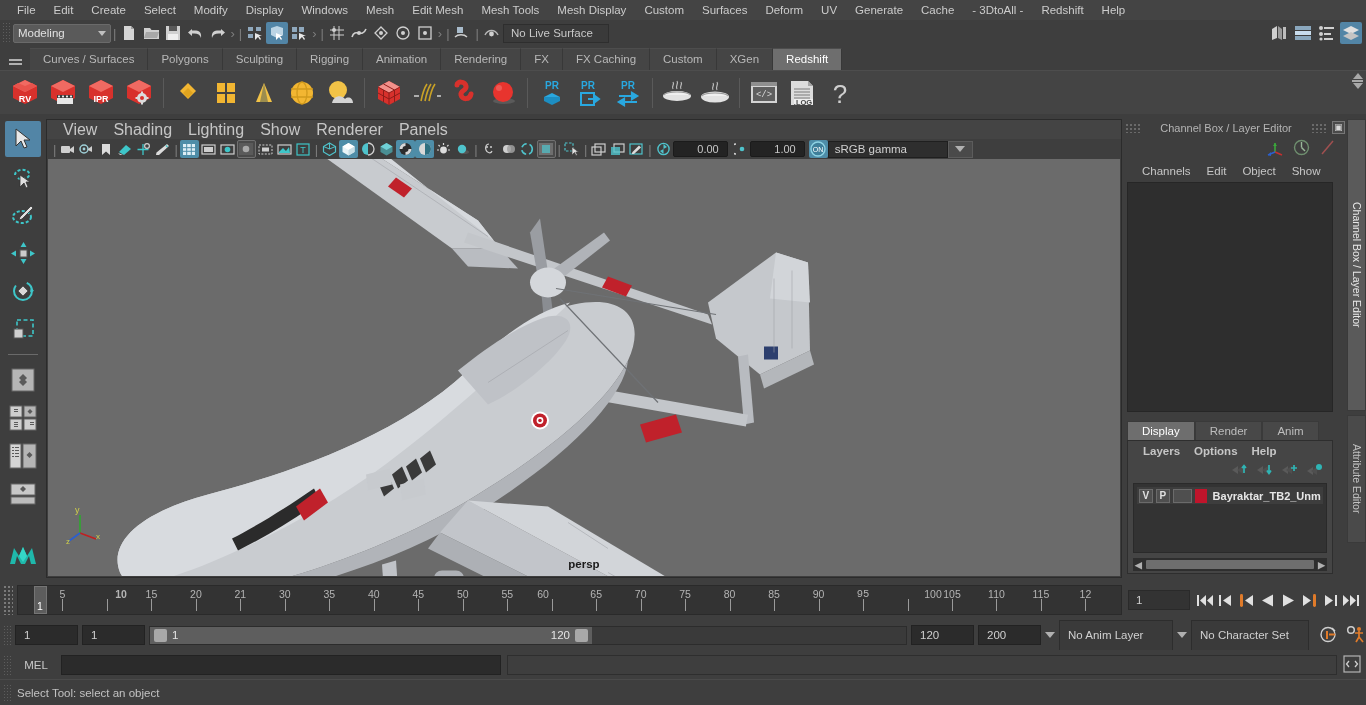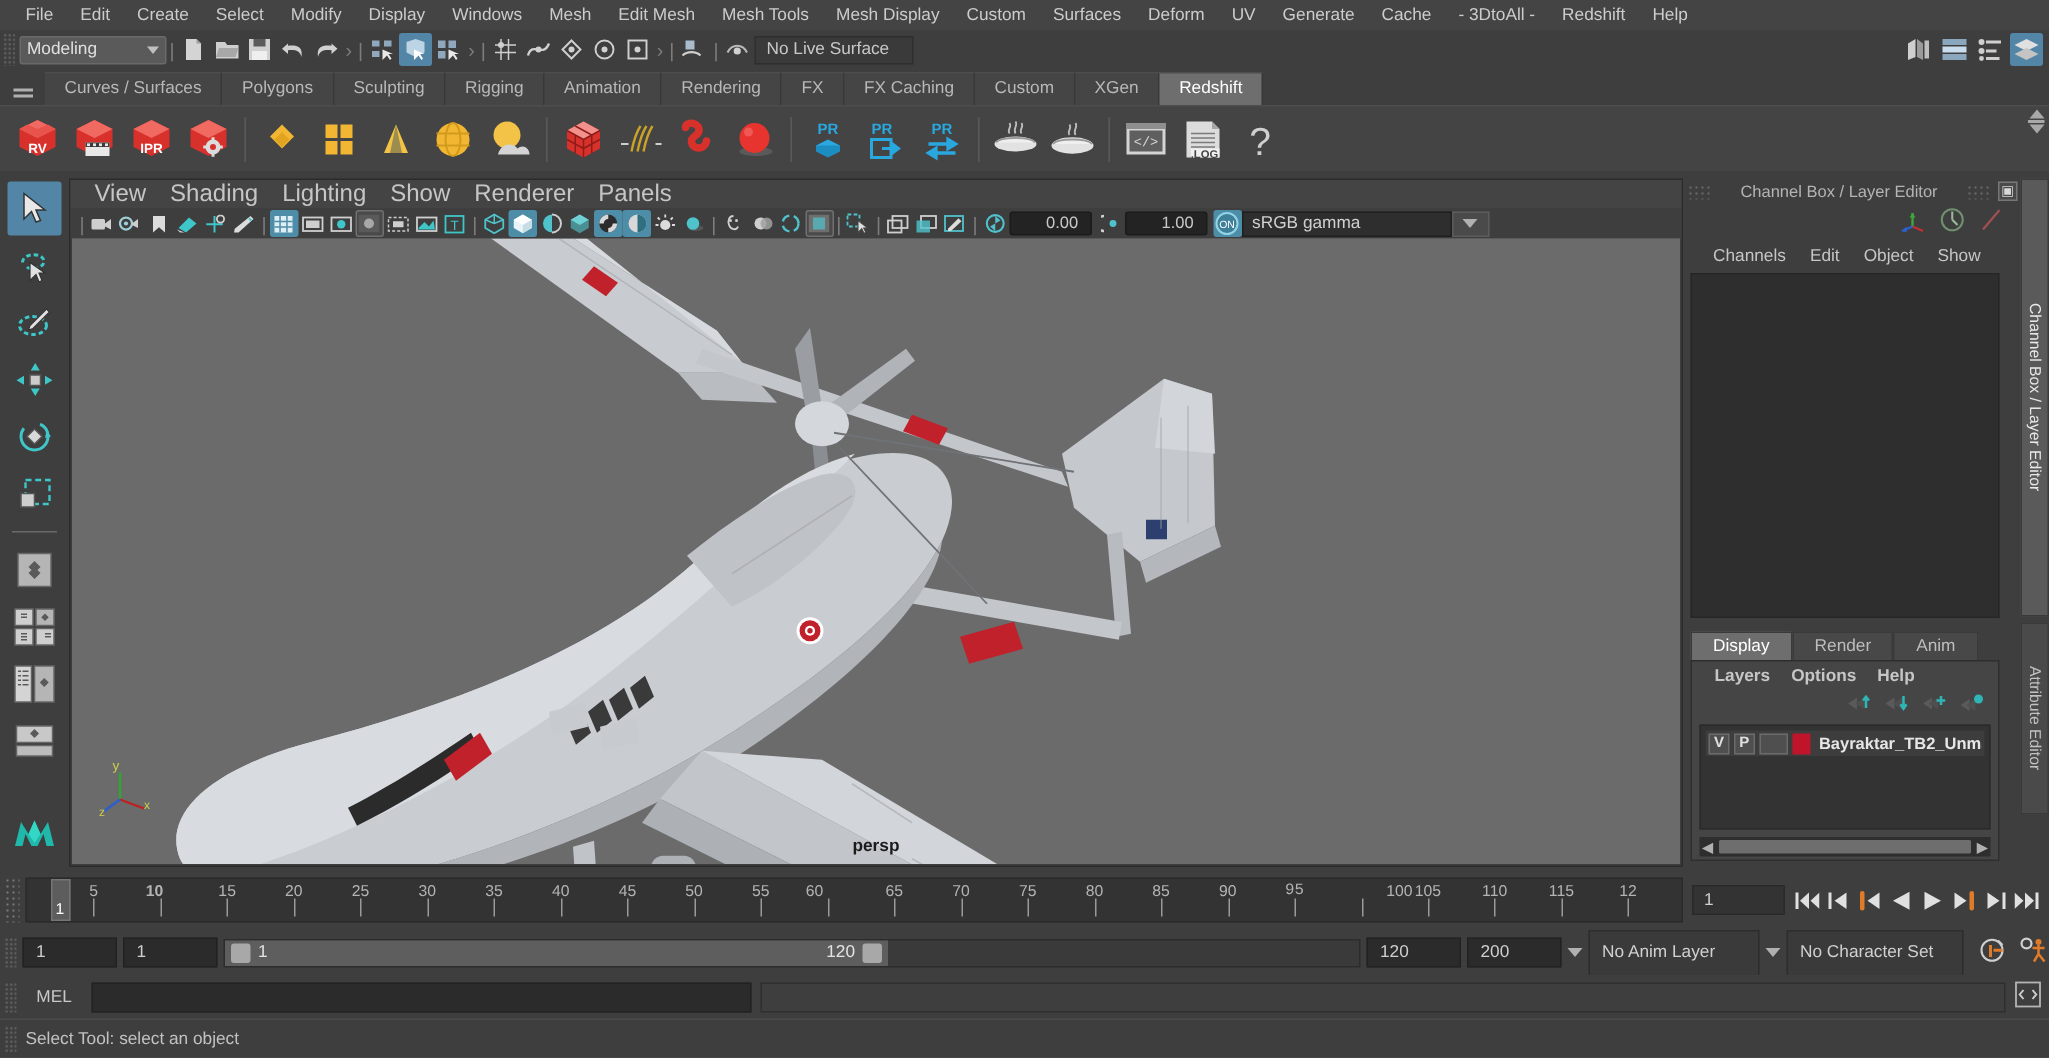--- a/index.html
+++ b/index.html
@@ -96,21 +96,21 @@
   .vptool { height:20px; background:#3e3e3e; display:flex; align-items:center;
      padding-left:4px; gap:0; }
   .vicon { width:19px;height:18px; display:flex;align-items:center;justify-content:center;
      border-radius:2px; }
   .vicon.on { background:#4e8da8; }
   .vicon.framed { border:1px solid #707070; background:#4a4a4a; }
   .numfield { background:#232323; border:1px solid #1b1b1b; height:16px;
      width:55px; color:#c8c8c8; font-size:11px; display:flex; align-items:center;
      justify-content:flex-end; padding-right:8px; border-radius:2px; }
   .gammabox { background:#2e2e2e; border:1px solid #1f1f1f; height:17px;
-     width:140px; display:flex; align-items:center; padding-left:6px;
+     width:120px; display:flex; align-items:center; padding-left:6px;
      font-size:11.5px; color:#d0d0d0; }
   .gammacaret { background:#4a4a4a; border:1px solid #5c5c5c; height:17px; width:25px;
      display:flex;align-items:center;justify-content:center; }
   .viewarea { position:absolute; left:1px; right:1px; top:39px; bottom:1px;
      background:#6b6b6b; overflow:hidden; }
   .persp-label { position:absolute; bottom:6px; left:0; right:0; text-align:center;
      font-size:11.5px; color:#1b1b1b; font-weight:bold; }
   .axis-gizmo { position:absolute; left:18px; bottom:32px; width:40px; height:45px; }
 
   
@@ -1128,27 +1128,27 @@
 
   <div class="timeslider">
     <div class="tsgrip"></div>
     <div class="ts-track" id="tstrack">
       <div class="ts-cursor" style="left:16px">
         <span>1</span>
       </div>
     <div class="ts-tick" style="left: 44.4758px;"></div>
         <div class="ts-lbl" style="left: 44.4758px;">5</div>
         <div class="ts-tick" style="left: 88.9516px;"></div>
-        <div class="ts-lbl" style="left: 85px; font-weight: bold;">10</div>
+        <div class="ts-lbl" style="left: 103px; font-weight: bold;">10</div>
         <div class="ts-tick" style="left: 133.427px;"></div>
         <div class="ts-lbl" style="left: 133.427px;">15</div>
         <div class="ts-tick" style="left: 177.903px;"></div>
         <div class="ts-lbl" style="left: 177.903px;">20</div>
         <div class="ts-tick" style="left: 222.379px;"></div>
-        <div class="ts-lbl" style="left: 222.379px;">25</div>
+        <div class="ts-lbl" style="left: 222.379px;">21</div>
         <div class="ts-tick" style="left: 266.855px;"></div>
         <div class="ts-lbl" style="left: 266.855px;">30</div>
         <div class="ts-tick" style="left: 311.331px;"></div>
         <div class="ts-lbl" style="left: 311.331px;">35</div>
         <div class="ts-tick" style="left: 355.806px;"></div>
         <div class="ts-lbl" style="left: 355.806px; text-align: center;">40</div>
         <div class="ts-tick" style="left: 400.282px;"></div>
         <div class="ts-lbl" style="left: 400.282px;">45</div>
         <div class="ts-tick" style="left: 444.758px;"></div>
         <div class="ts-lbl" style="left: 444.758px;">50</div>

